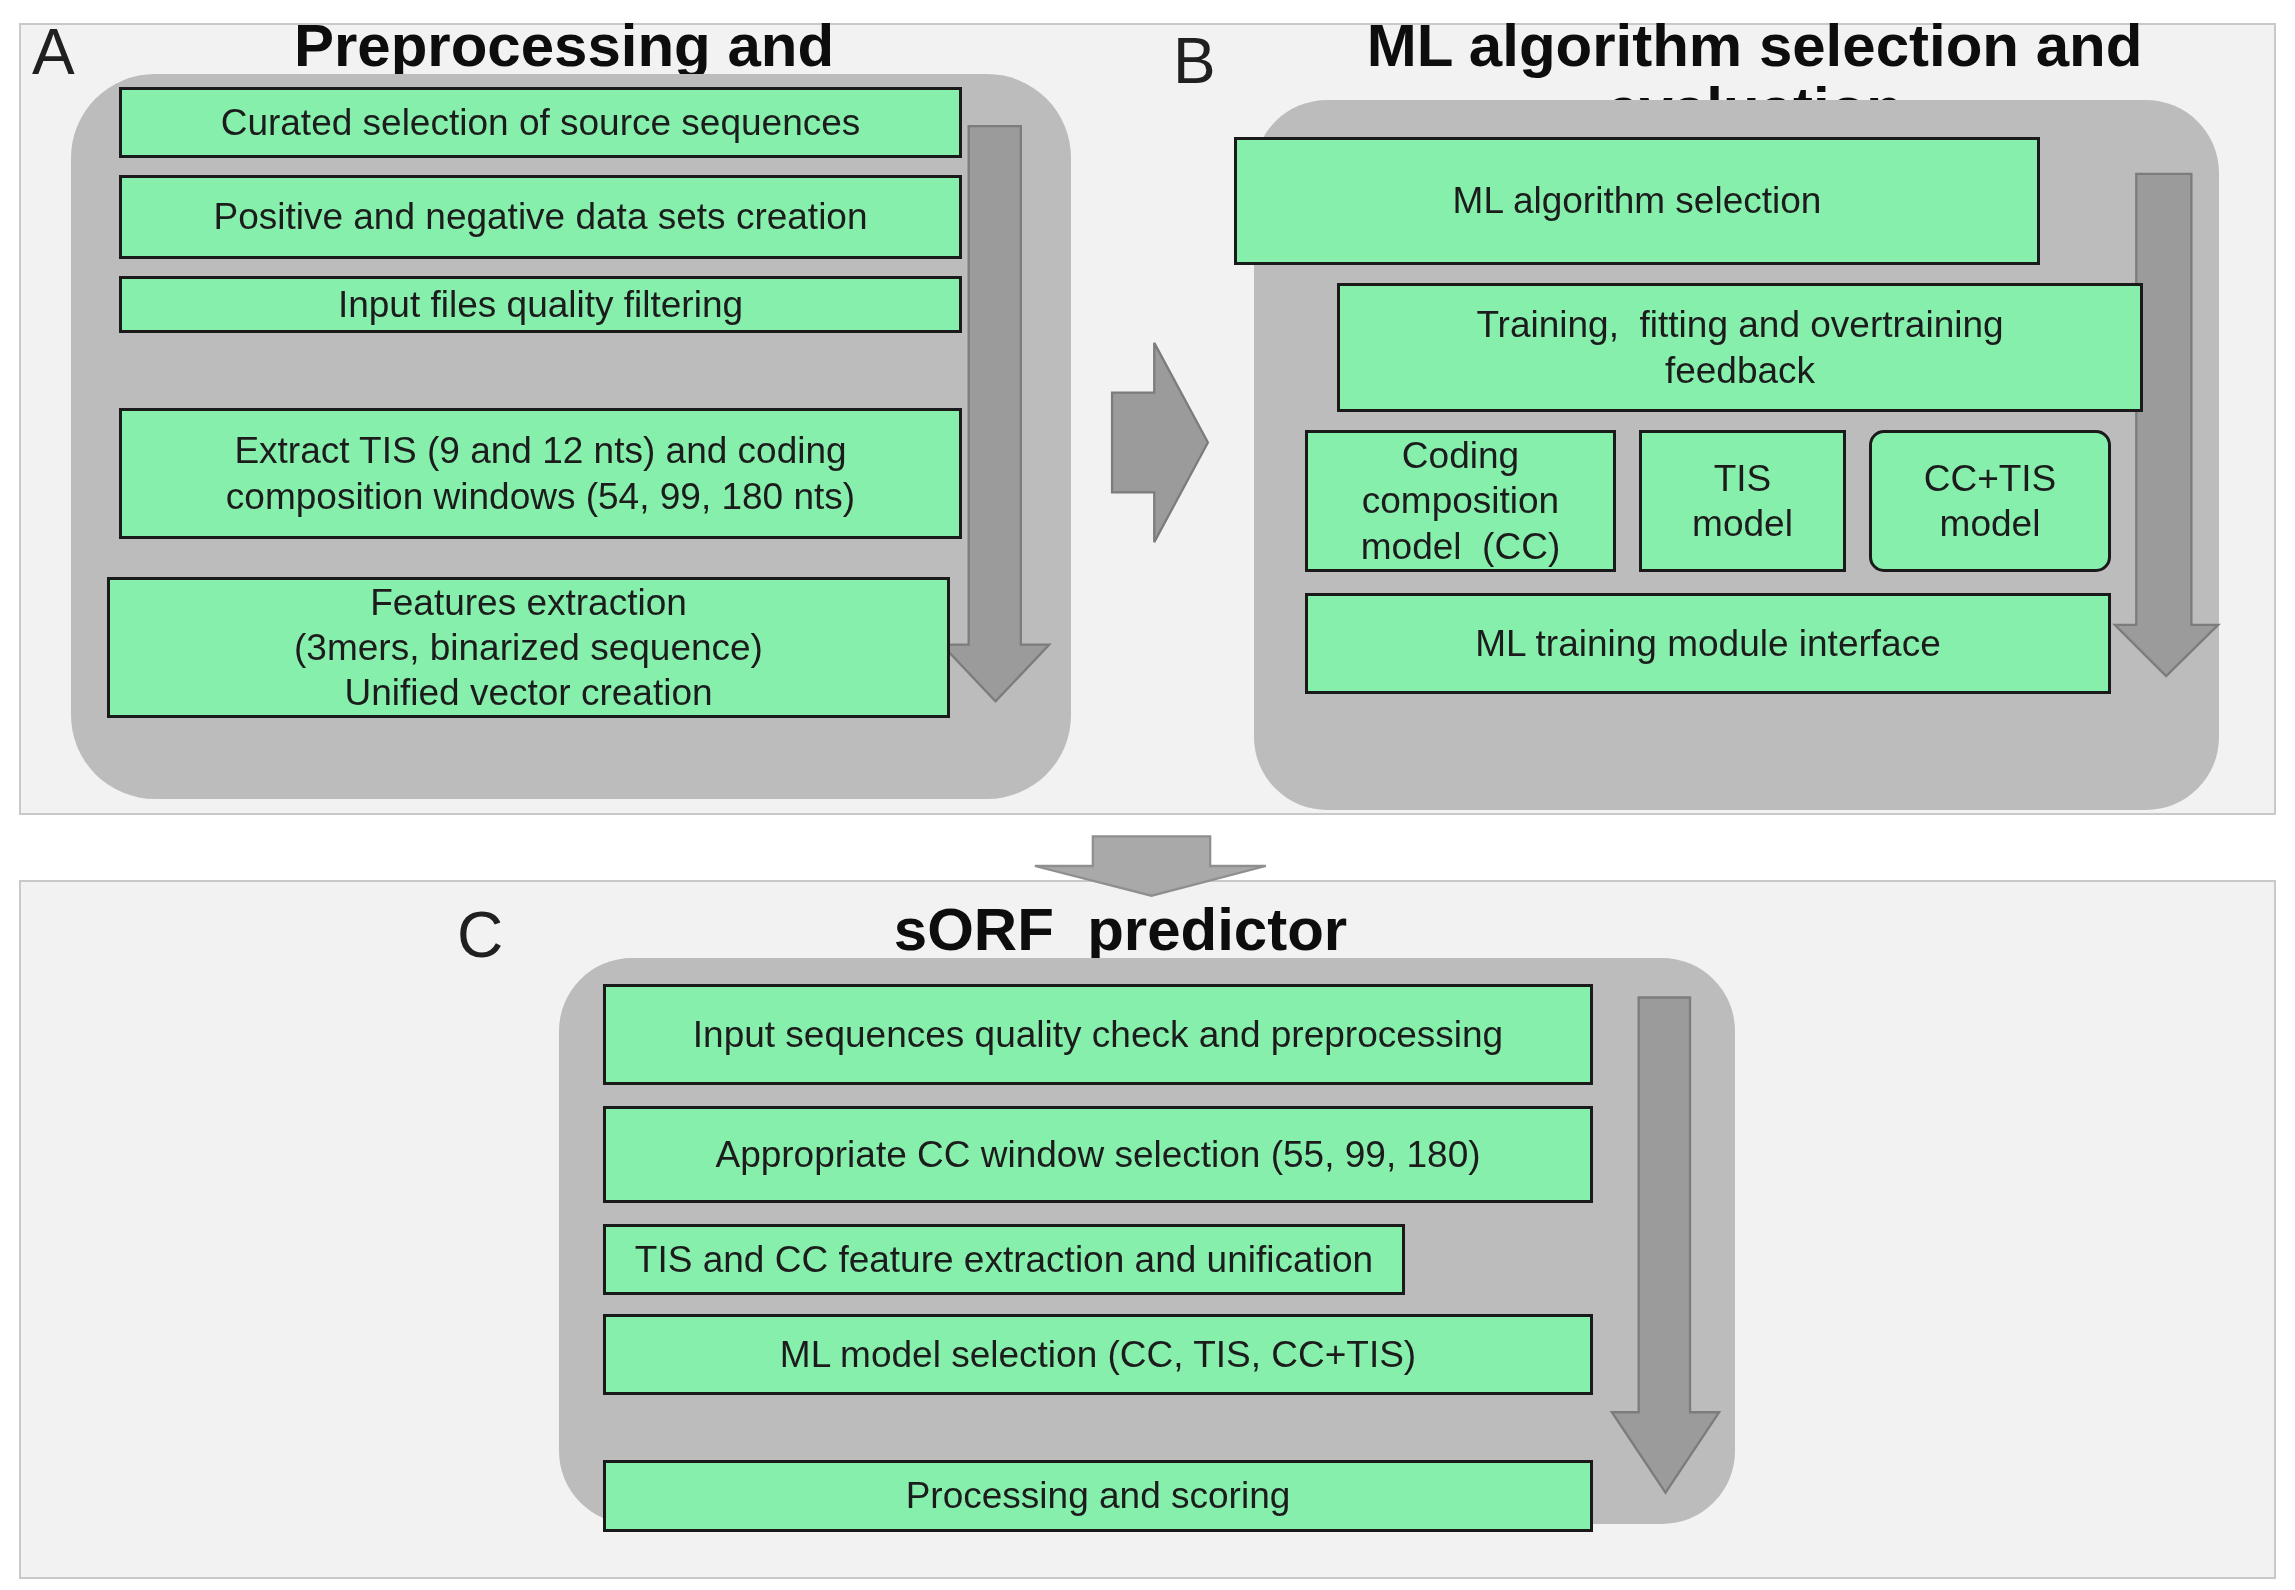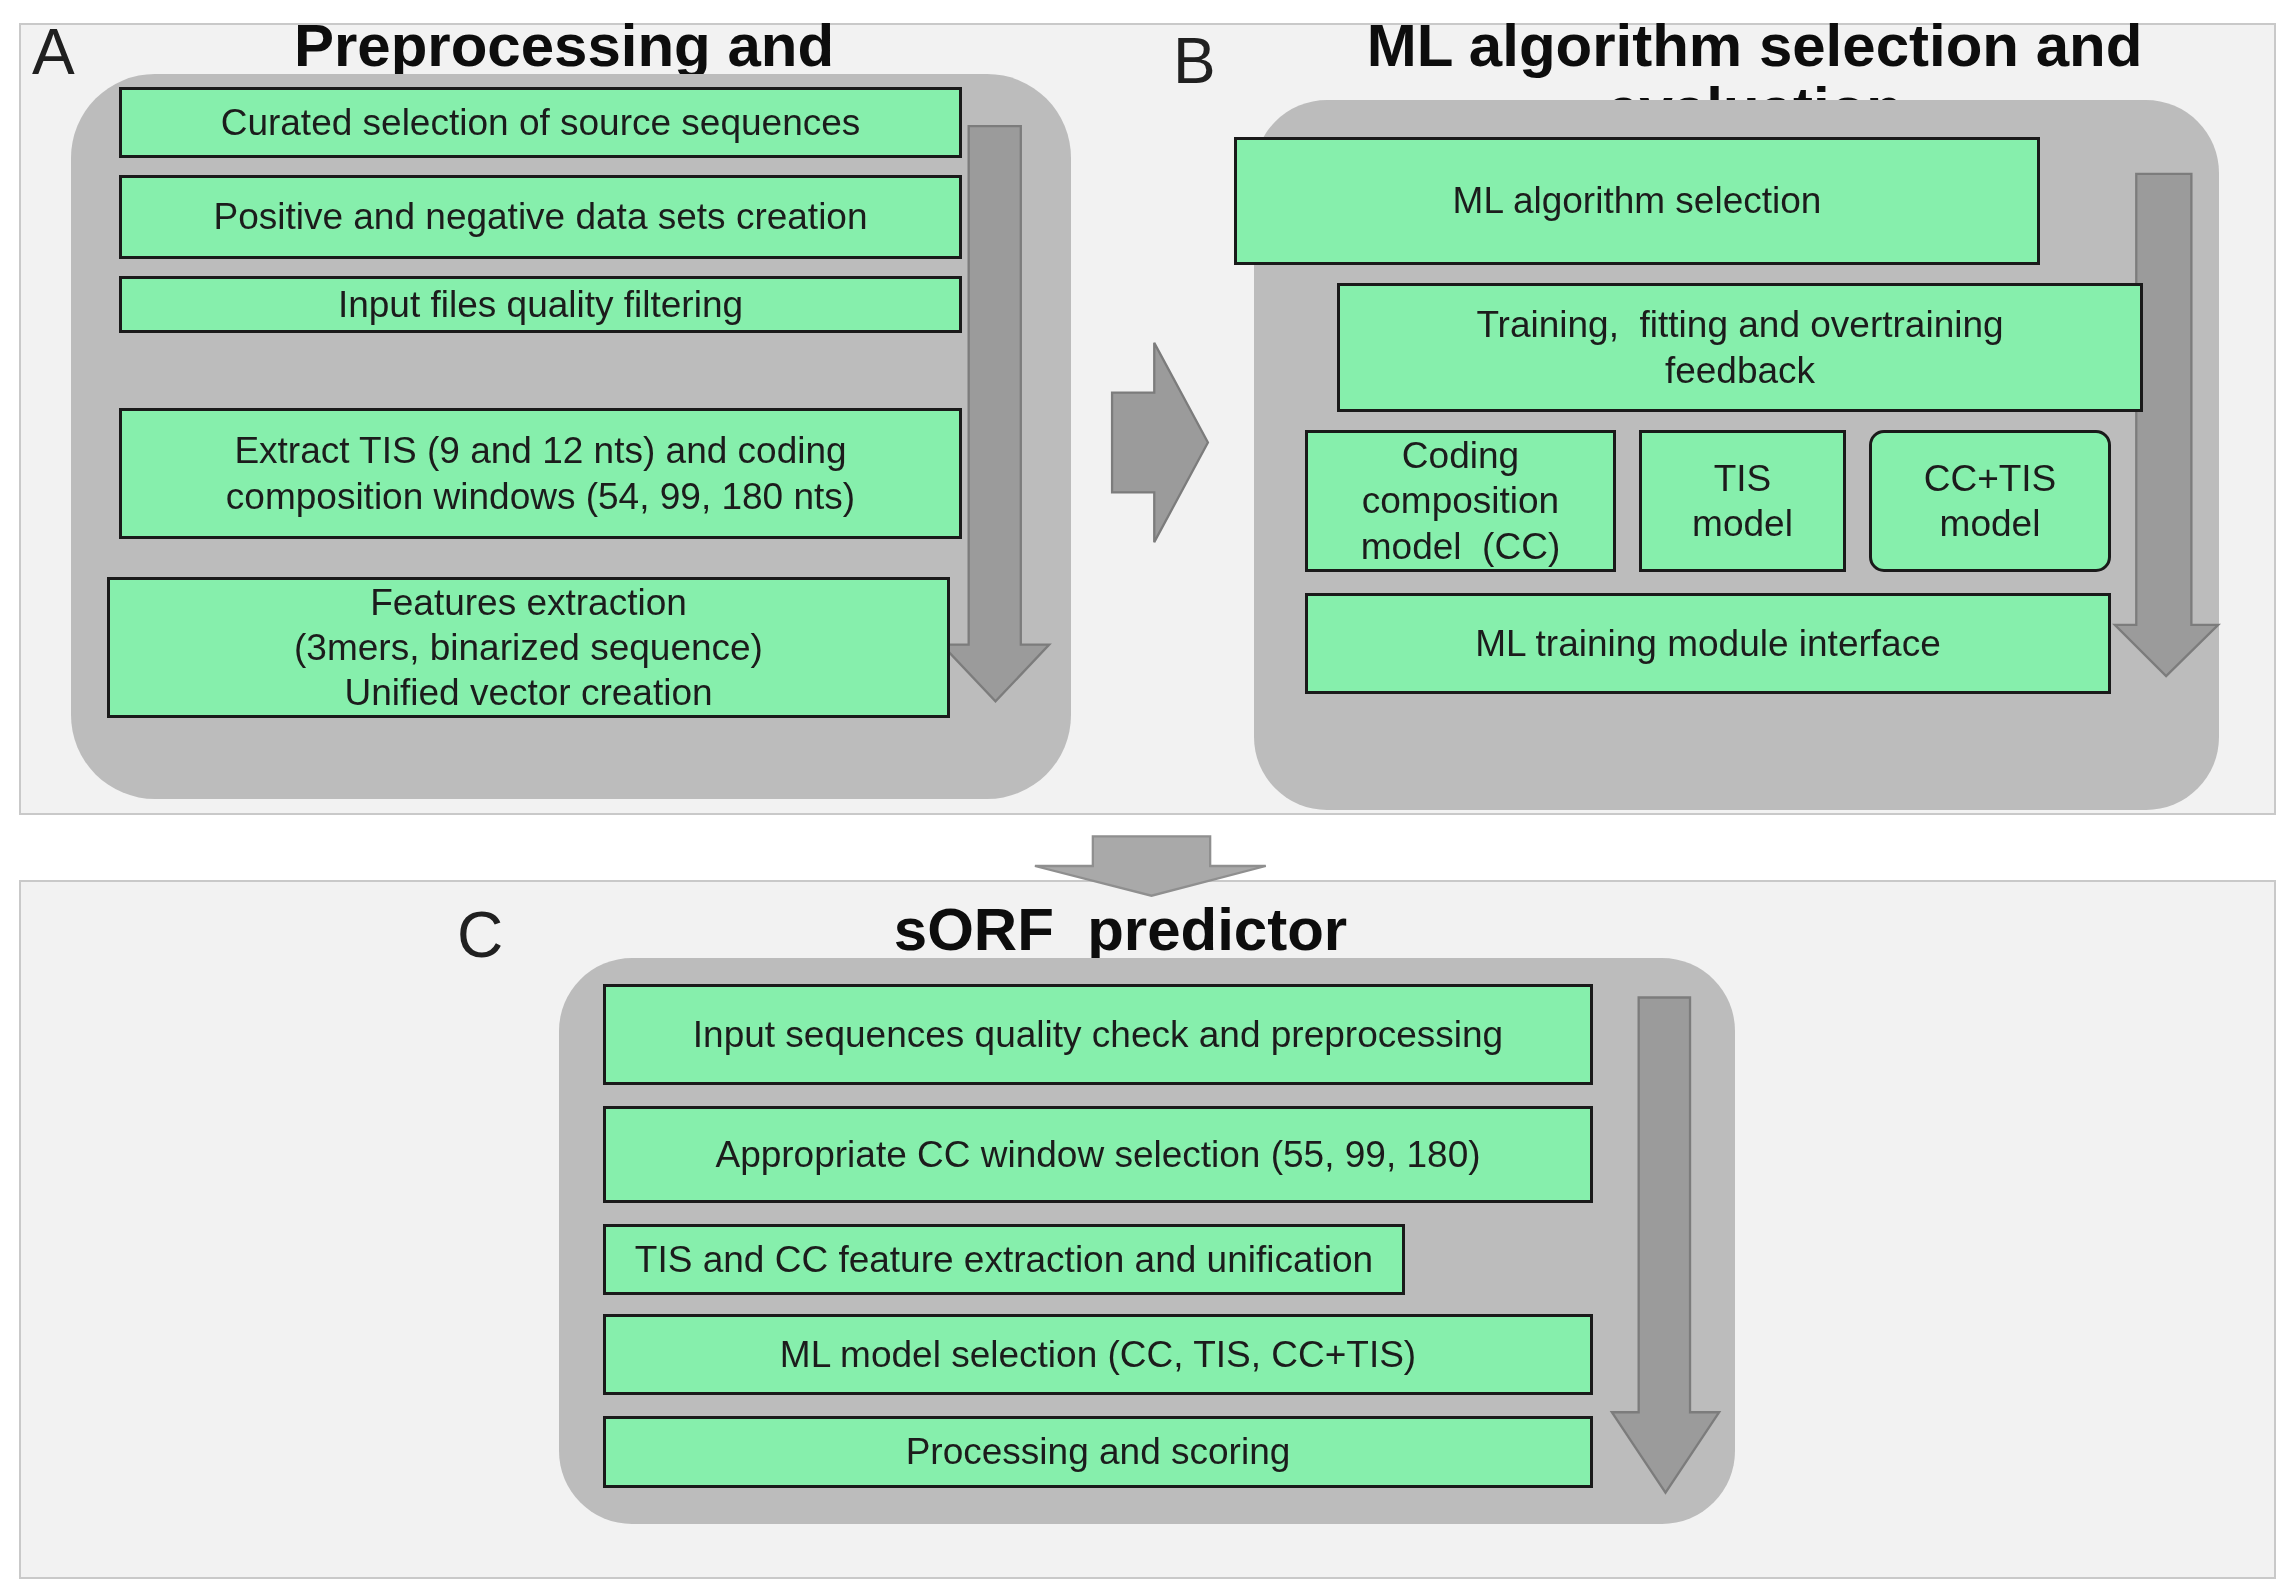--- a/index.html
+++ b/index.html
@@ -82,14 +82,14 @@
 <div class="abs container" style="left:559px;top:958px;width:1176px;height:566px;border-radius:73px;"></div>
 
 <svg class="abs arrow-svg" style="left:1608px;top:994px;" width="115" height="503" viewBox="0 0 150 655">
   <polygon class="arrow-poly" points="40,4 107,4 107,545 145,545 75,650 5,545 40,545"></polygon>
 </svg>
 
 <div class="abs step-box" style="left:603px;top:984px;width:990px;height:101px;">Input sequences quality check and preprocessing</div>
 <div class="abs step-box" style="left:603px;top:1106px;width:990px;height:97px;">Appropriate CC window selection (55, 99, 180)</div>
 <div class="abs step-box" style="left:603px;top:1224px;width:802px;height:71px;">TIS and CC feature extraction and unification</div>
 <div class="abs step-box" style="left:603px;top:1314px;width:990px;height:81px;">ML model selection (CC, TIS, CC+TIS)</div>
-<div class="abs step-box" style="left:603px;top:1416px;width:990px;height:72px;text-align:center;">Processing and scoring</div>
+<div class="abs step-box" style="left:603px;top:1460px;width:990px;height:72px;text-align:center;">Processing and scoring</div>
 
 
 </body></html>

